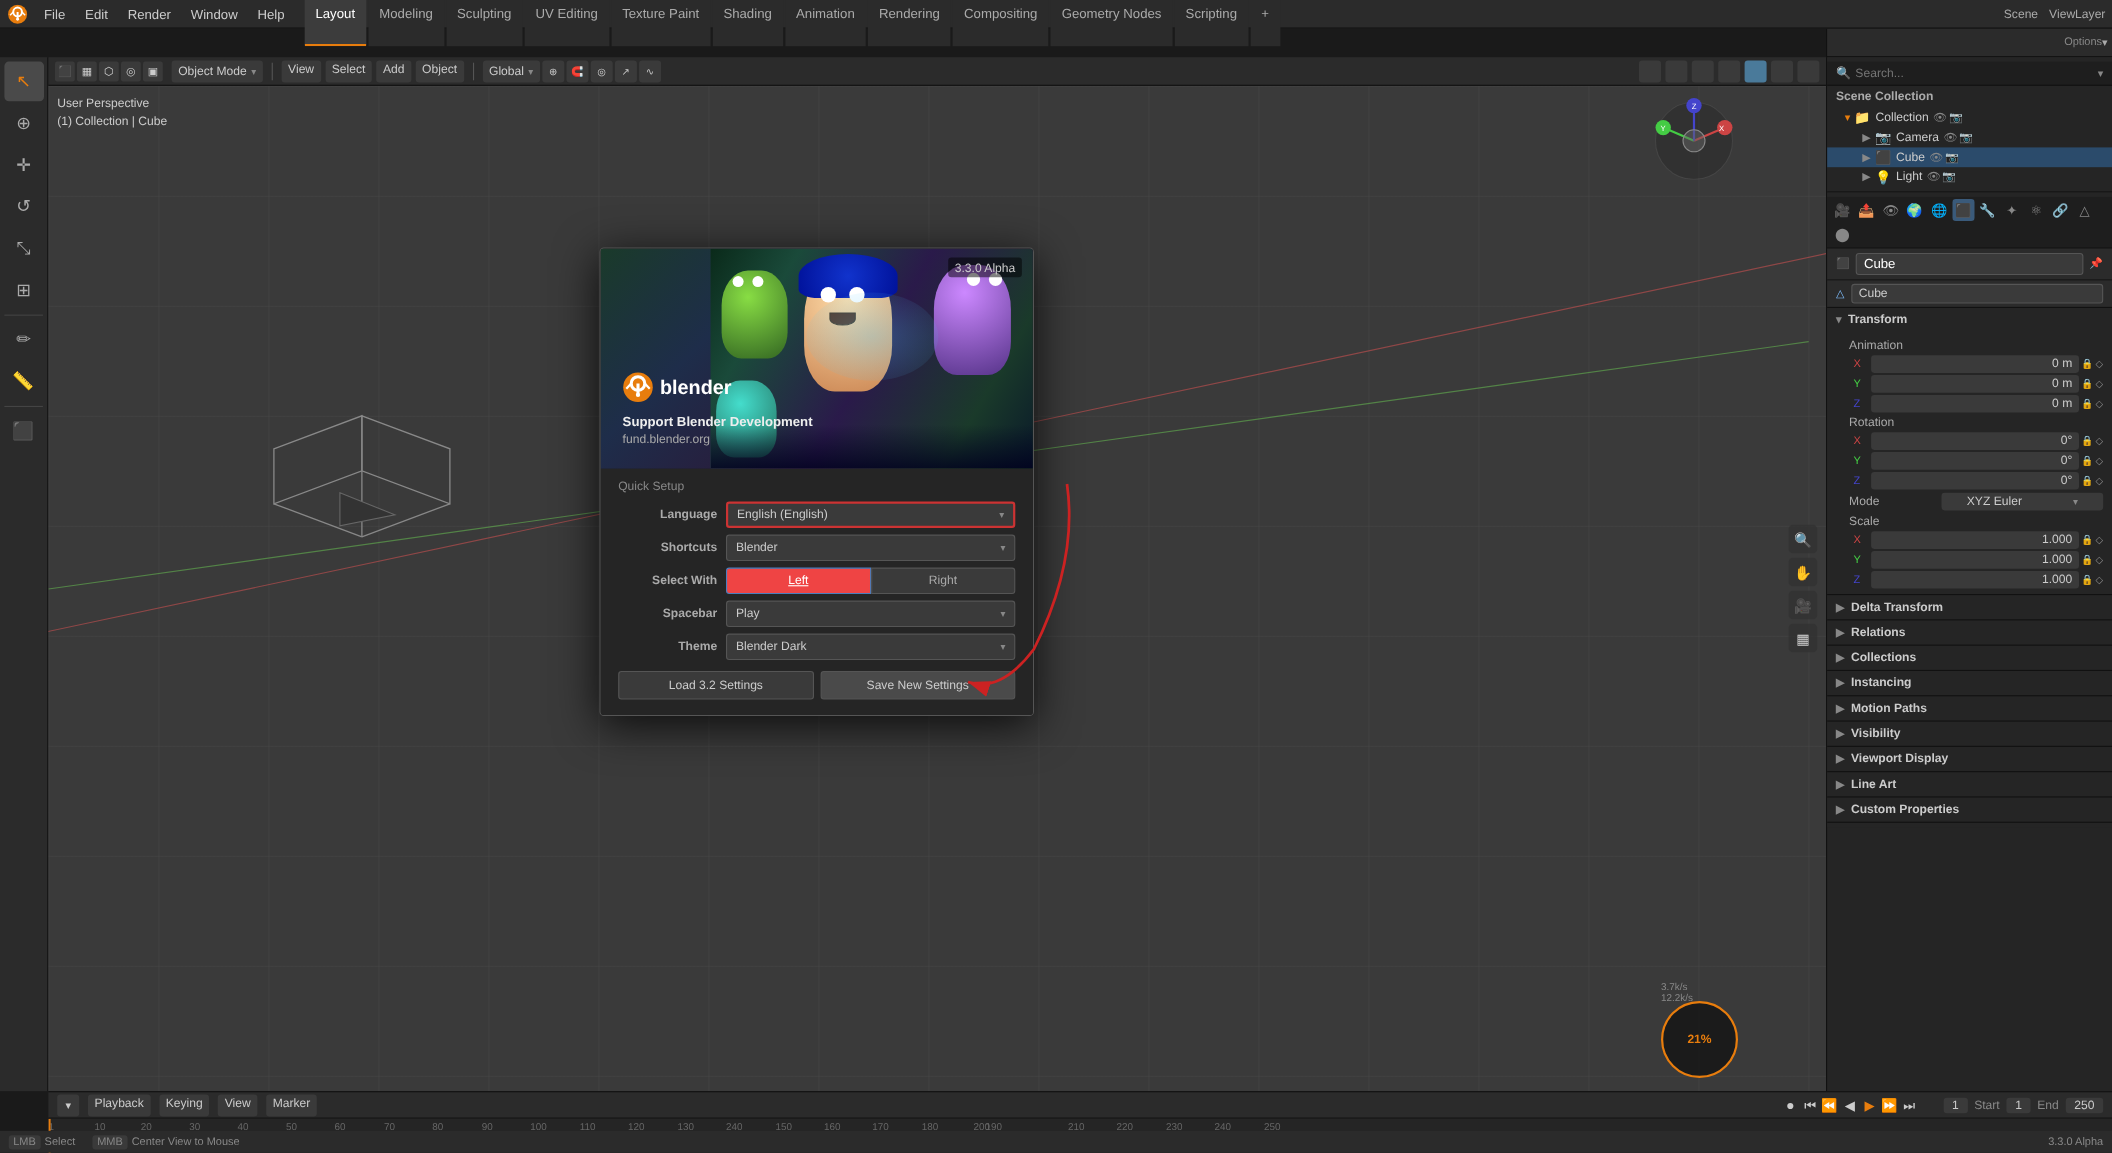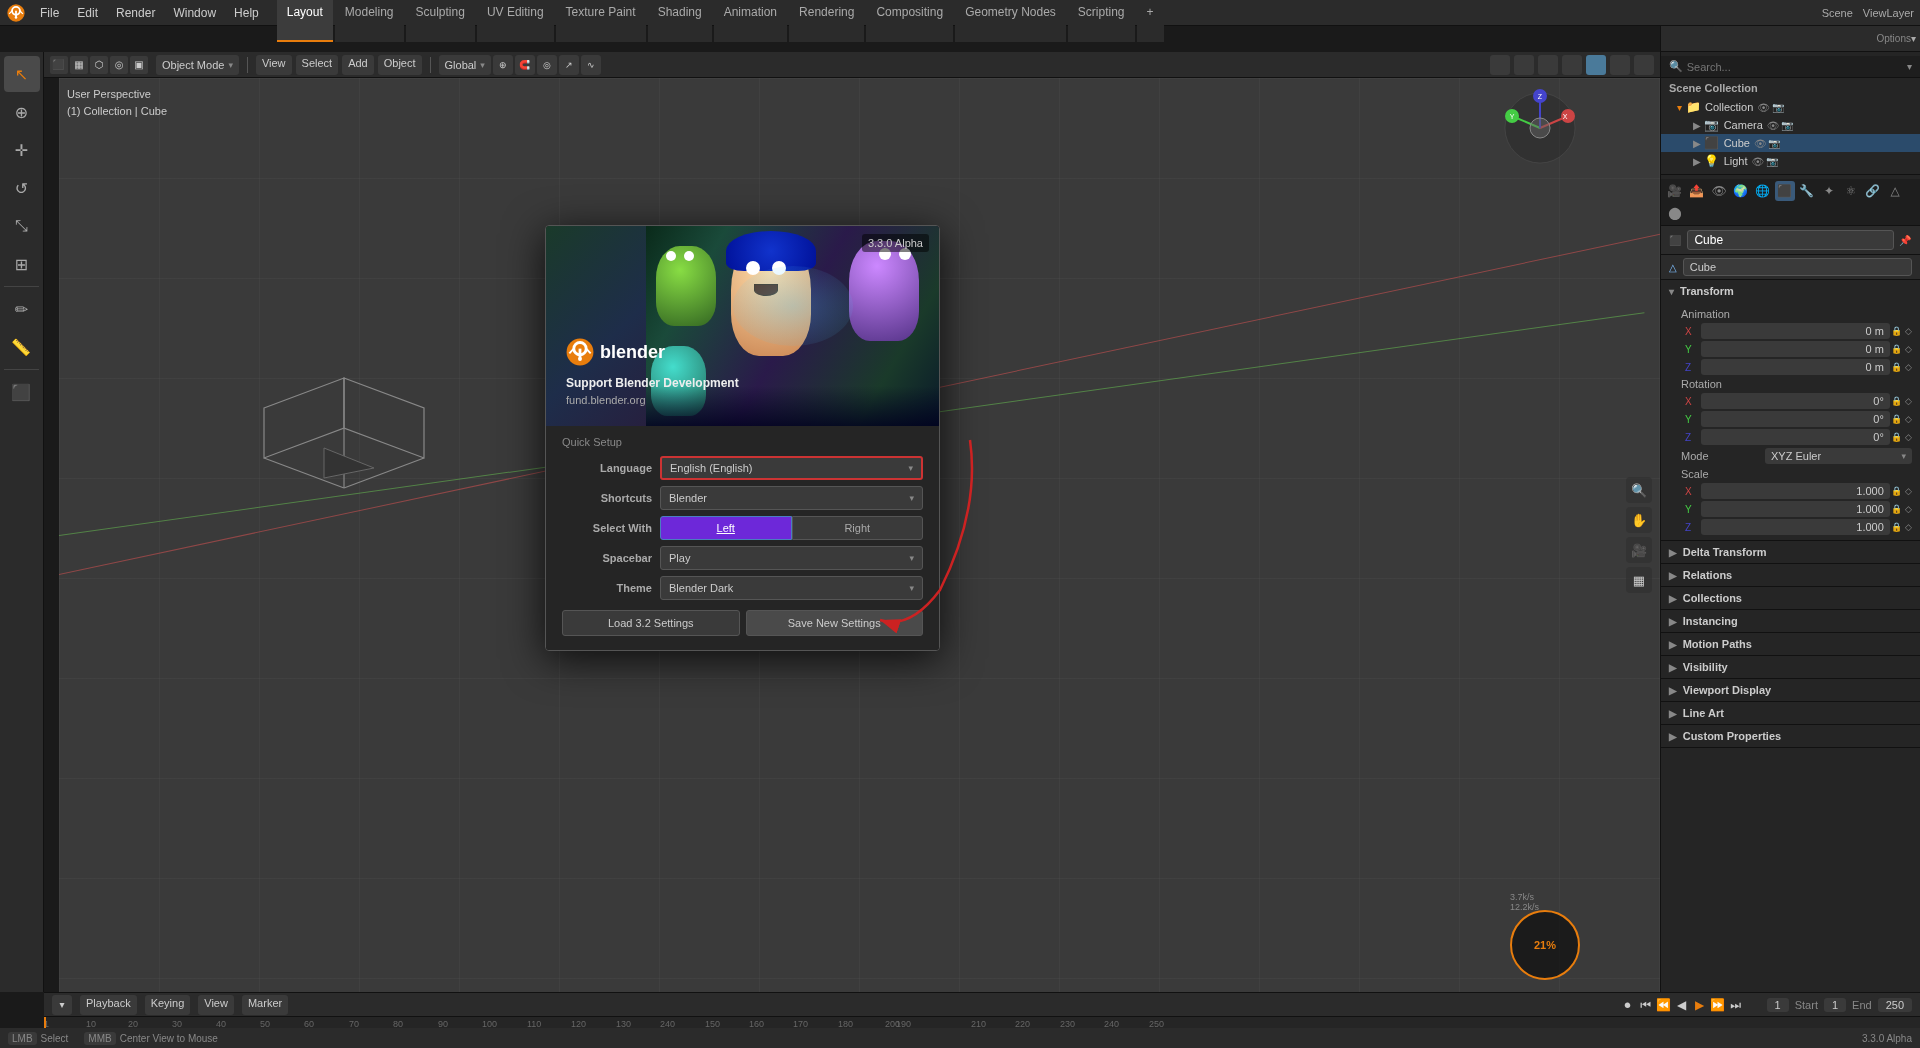--- a/index.html
+++ b/index.html
@@ -94,21 +94,20 @@
 
     
     .viewport {
       position: absolute;
       top: 52px;
       left: 44px;
       right: 260px;
       bottom: 56px;
       background: #3a3a3a;
       overflow: hidden;
-      margin-left: 15px;
     }
 
     
     .viewport-grid {
       position: absolute;
       inset: 0;
       background-color: #3a3a3a;
       background-image:
         linear-gradient(rgba(80,80,80,0.3) 1px, transparent 1px),
         linear-gradient(90deg, rgba(80,80,80,0.3) 1px, transparent 1px),
@@ -266,21 +265,21 @@
     }
     .prop-label {
       color: #aaa;
       width: 80px;
       font-size: 11px;
     }
     .prop-value {
       flex: 1;
       background: #3a3a3a;
       border-radius: 3px;
-      padding: 2px 6px;
+      padding: 2px 23px;
       color: #ccc;
       font-size: 11px;
       text-align: right;
     }
 
     
     .object-name-header {
       padding: 4px 8px;
       background: #2b2b2b;
       border-bottom: 1px solid #111;
@@ -442,21 +441,21 @@
       flex: 1;
       height: 24px;
       background: #3a3a3a;
       border: 1px solid #555;
       color: #aaa;
       cursor: pointer;
       font-size: 11px;
       display: flex; align-items: center; justify-content: center;
     }
     .setup-btn.active {
-      background: #6d28d9;
+      background: #ef4444;
       color: #fff;
       border-color: #4a7fbf;
       text-decoration: underline;
     }
     .setup-btn:first-child { border-radius: 3px 0 0 3px; }
     .setup-btn:last-child { border-radius: 0 3px 3px 0; }
 
     .modal-footer {
       display: flex;
       gap: 6px;

